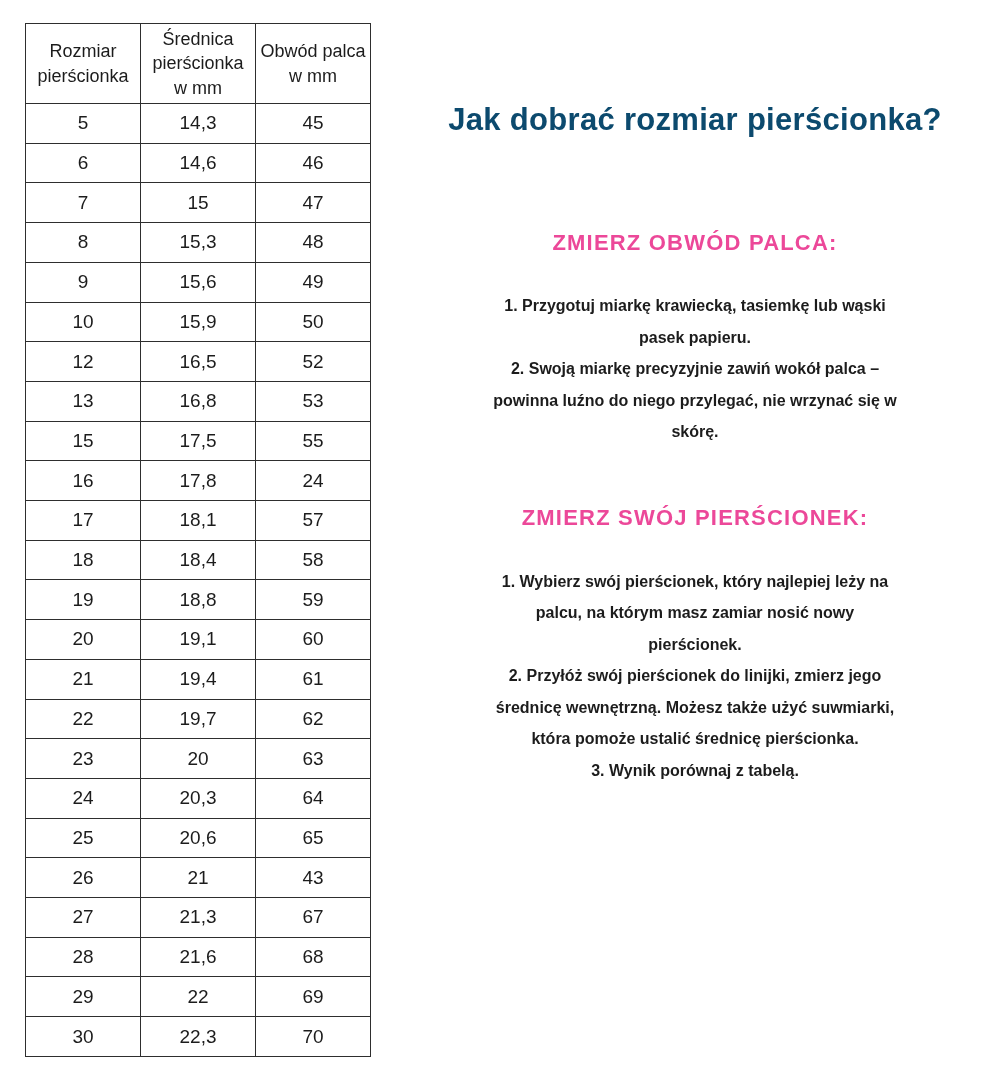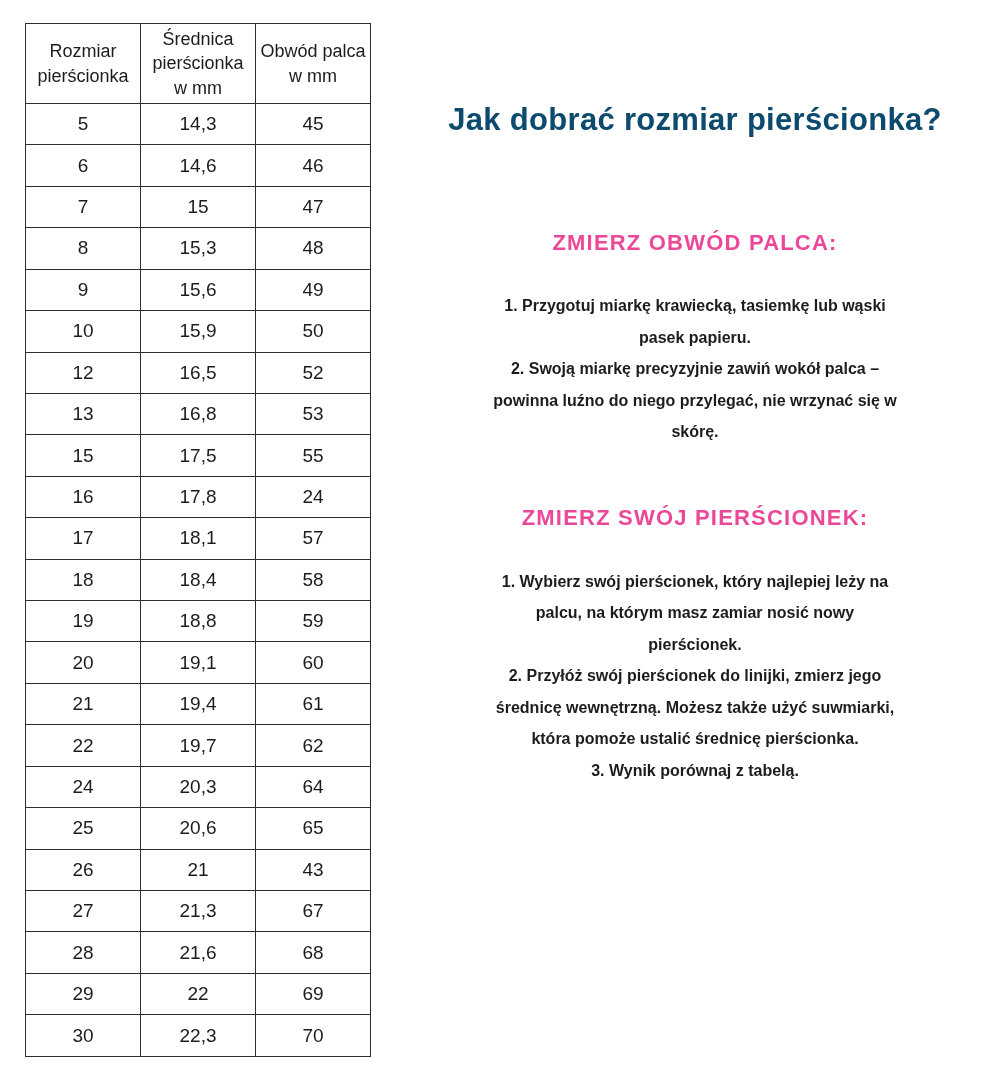--- a/index.html
+++ b/index.html
@@ -185,20 +185,25 @@
         <td>19,4</td>
         <td>61</td>
       </tr>
 
       <tr>
         <td>22</td>
         <td>19,7</td>
         <td>62</td>
       </tr>
 
+      <tr>
+        <td>23</td>
+        <td>20</td>
+        <td>63</td>
+      </tr>
 
       <tr>
         <td>24</td>
         <td>20,3</td>
         <td>64</td>
       </tr>
 
       <tr>
         <td>25</td>
         <td>20,6</td>

